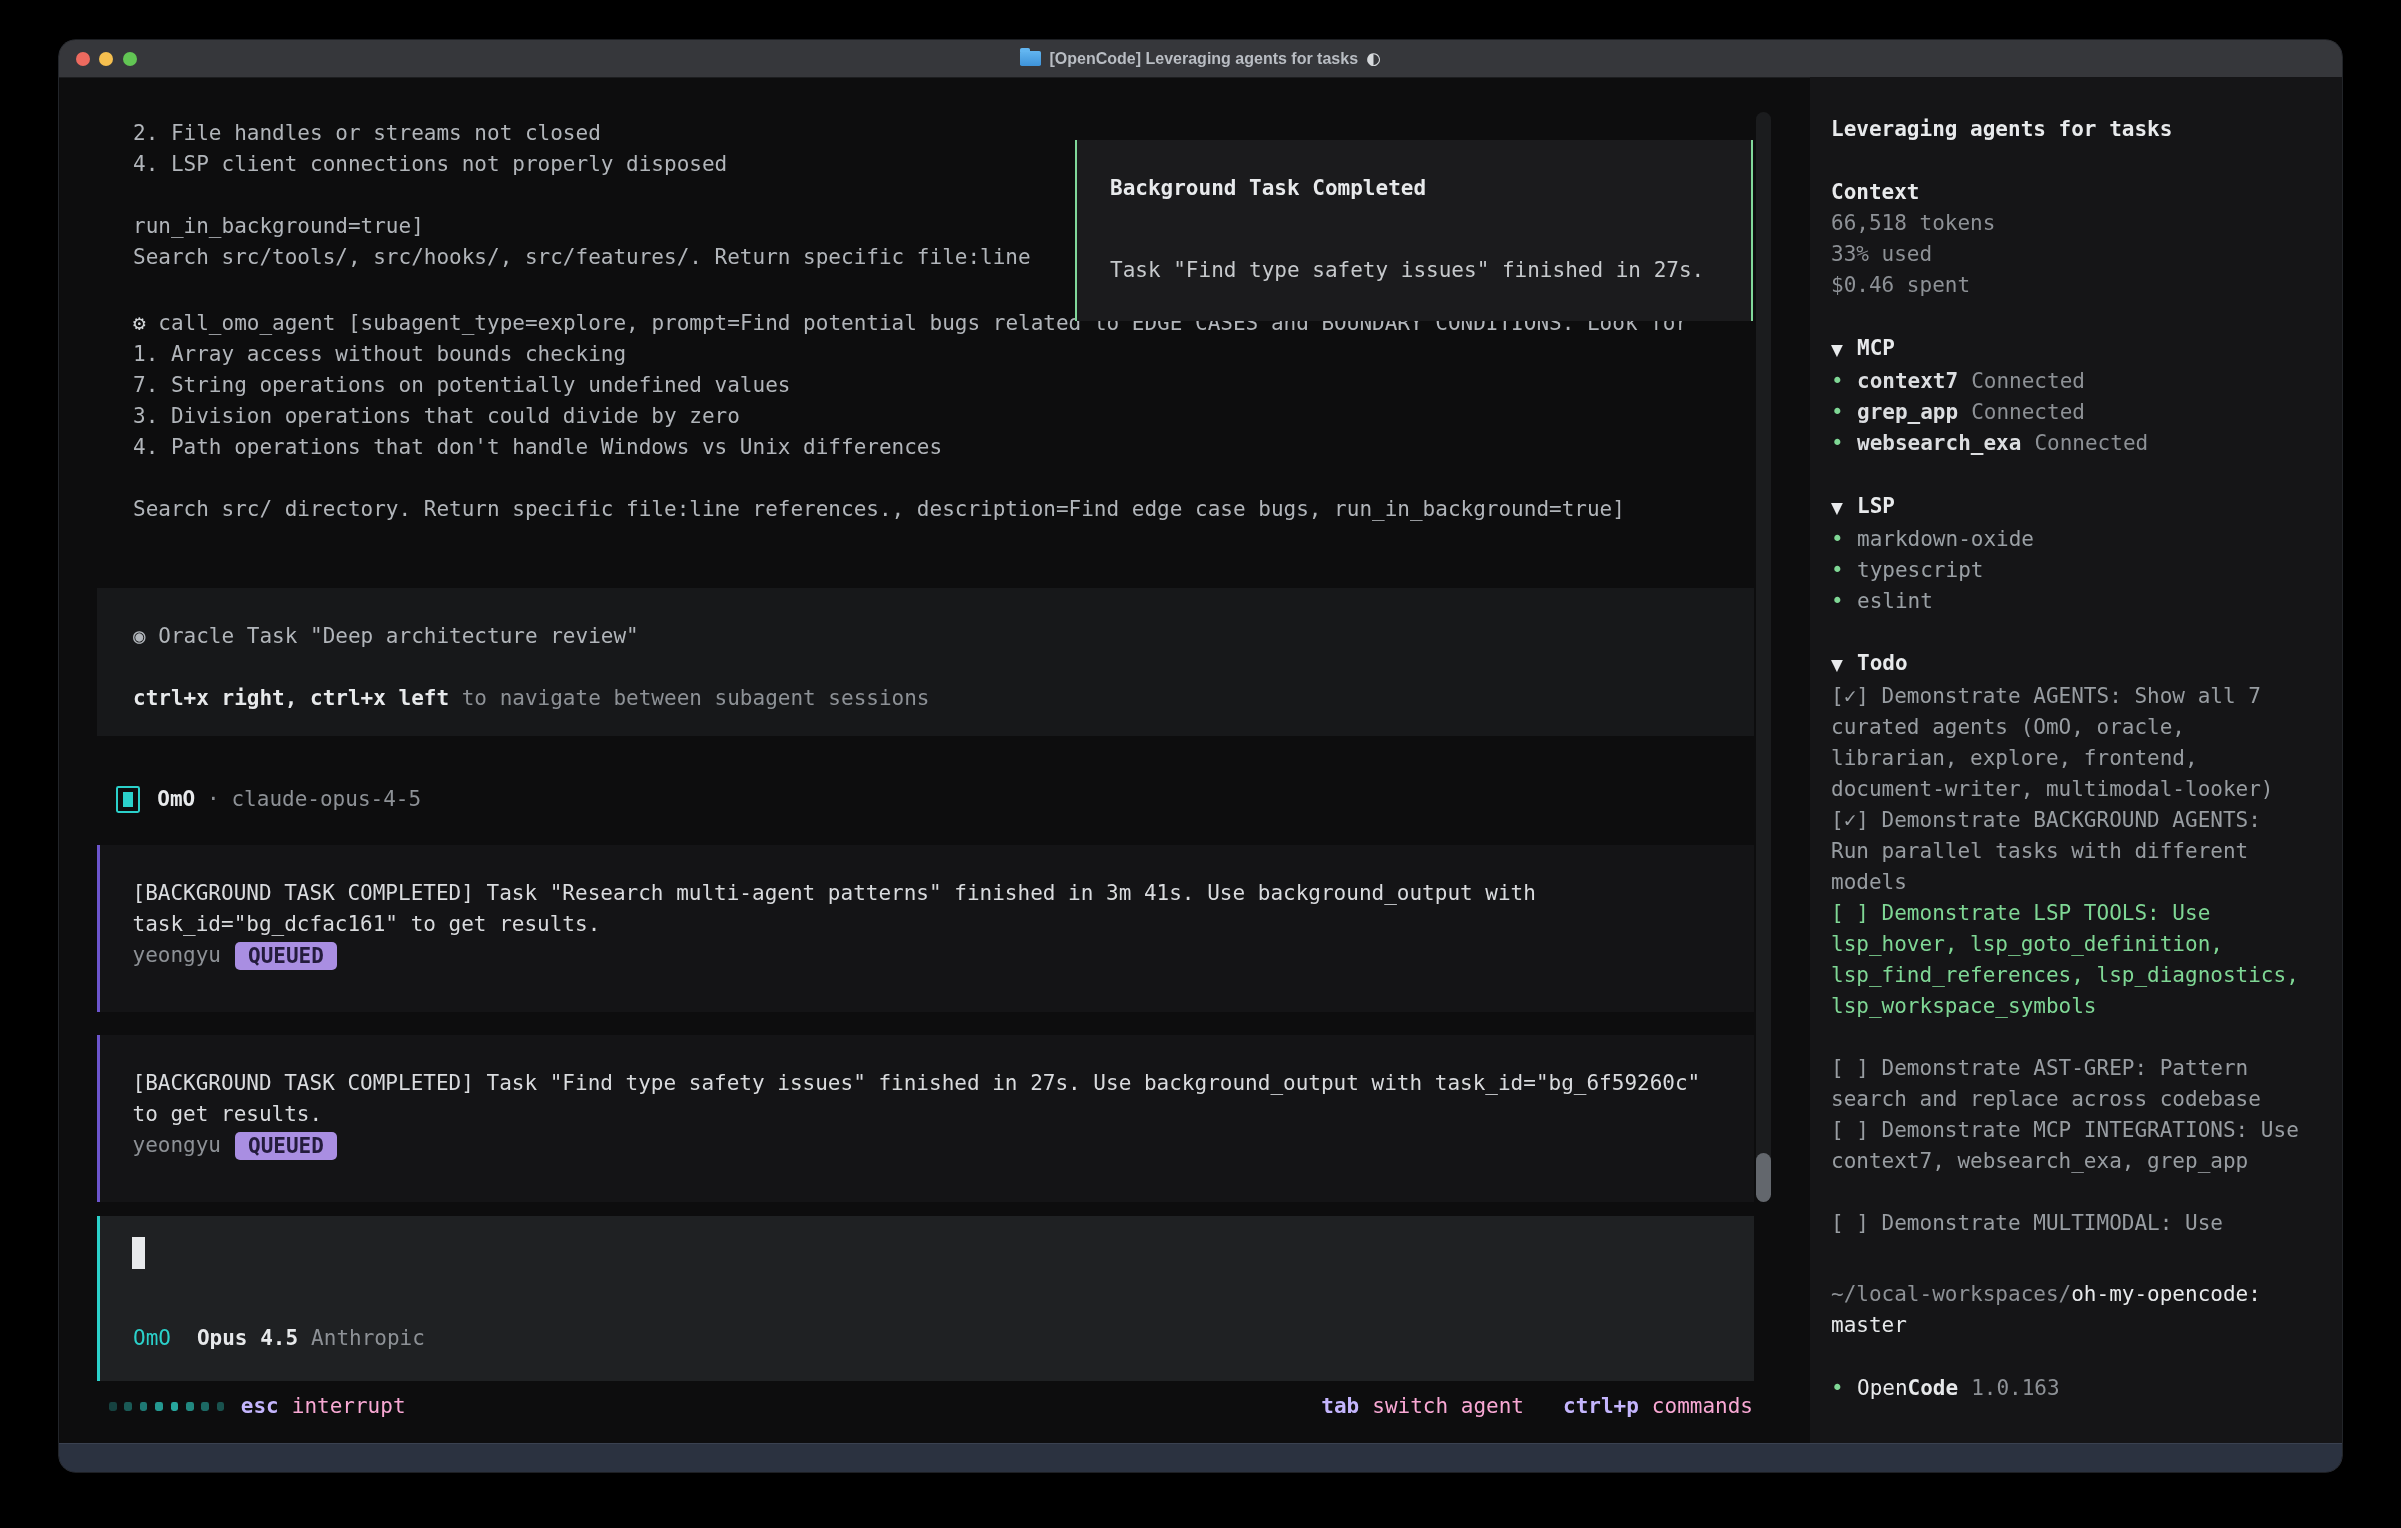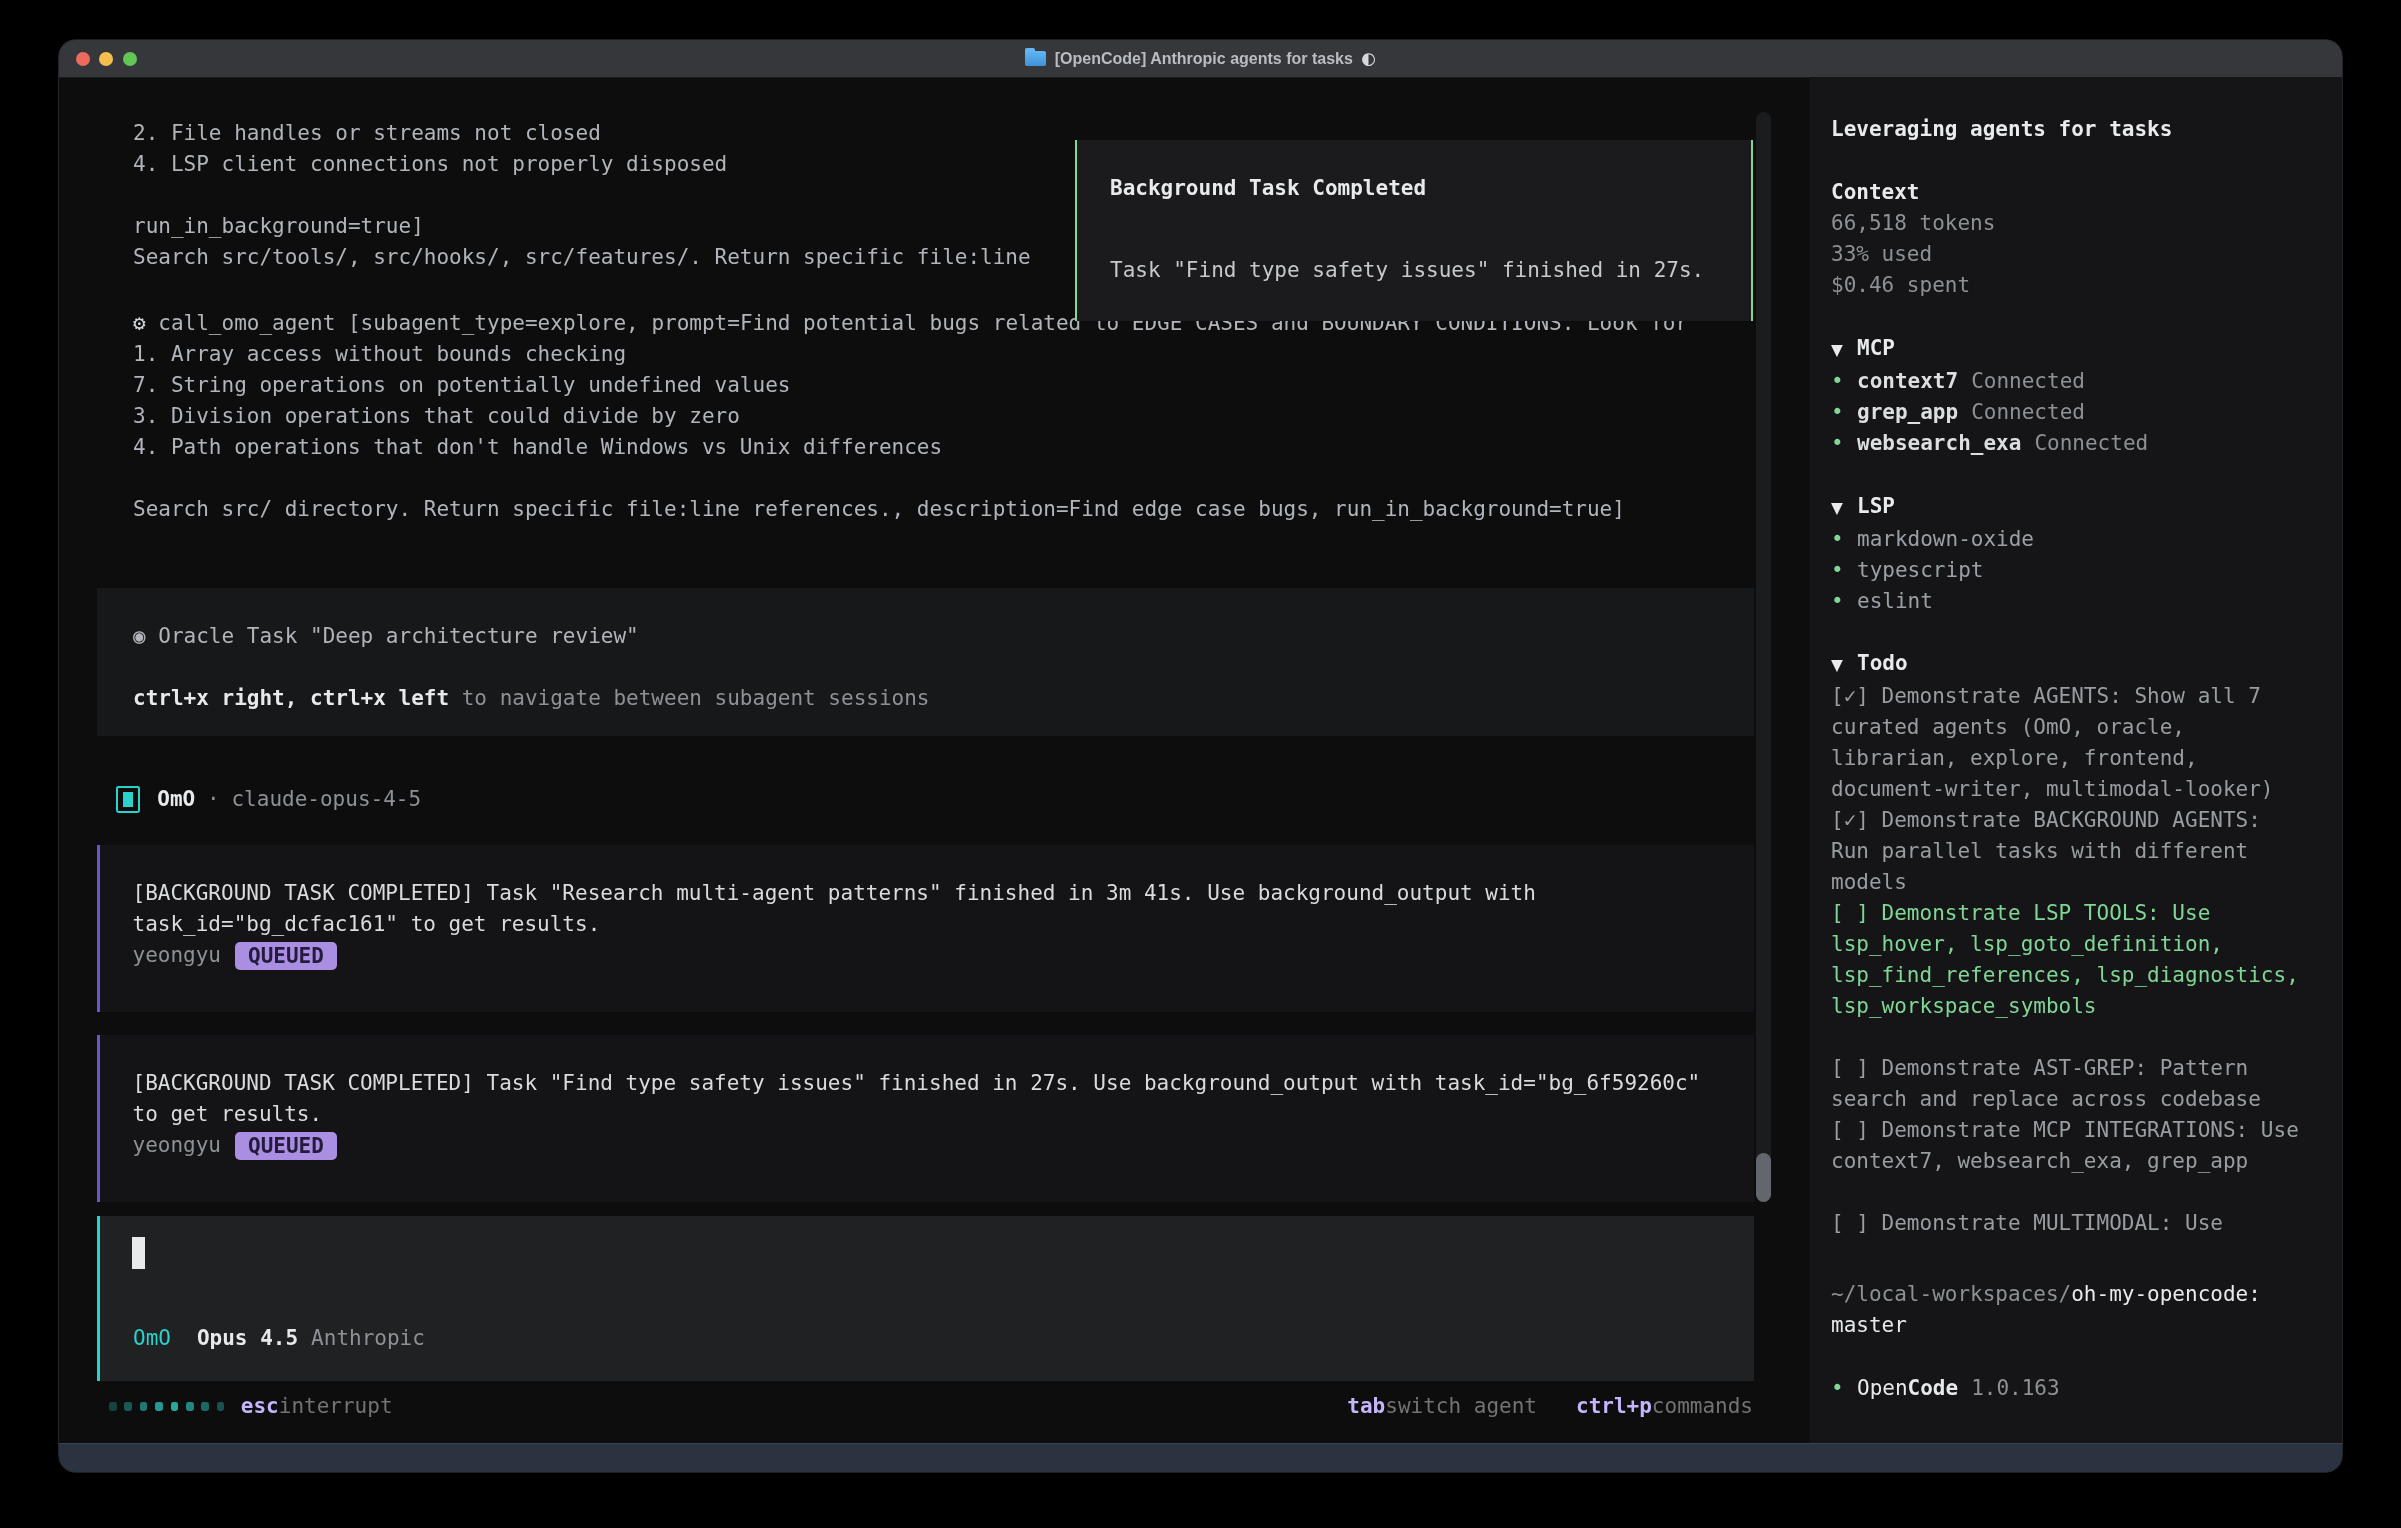--- a/index.html
+++ b/index.html
@@ -61,21 +61,21 @@
   .ifooter .p{margin-left:13px;color:#8d9196;}
   .statusbar{position:absolute;left:50px;top:1351px;width:1644px;height:31px;display:flex;align-items:center;}
   .spinner{display:flex;gap:7.7px;align-items:center;}
   .spinner i{display:block;width:7.7px;height:9.5px;border-radius:2.4px;background:#27a79e;}
   .spinner i:nth-child(1){opacity:.35}.spinner i:nth-child(2){opacity:.5}
   .spinner i:nth-child(3){opacity:.7}.spinner i:nth-child(4){opacity:.9}
   .spinner i:nth-child(5){opacity:1}.spinner i:nth-child(6){opacity:.8}
   .spinner i:nth-child(7){opacity:.6}.spinner i:nth-child(8){opacity:.45}
   .statusbar .esc{margin-left:16.5px;}
   .key{color:#c4b5fd;font-weight:bold;}
-  .klabel{color:#737373;}
+  .klabel{color:#f9a8d4;margin-left:13px;}
   .statusbar .right{margin-left:auto;display:flex;align-items:center;}
   .statusbar .grp2{margin-left:39px;}
   
   .sidebar{position:absolute;left:1751px;top:37px;width:532px;height:1366px;background:#151517;}
   .sb{position:absolute;left:21px;width:480px;}
   .sb-title{top:37px;color:#e8eaec;font-weight:bold;white-space:pre;}
   .sb-context{top:100px;}
   .sb-mcp{top:256px;}
   .sb-lsp{top:414px;}
   .sb-todo{top:571px;}
@@ -102,21 +102,21 @@
   <div class="window mono">
 
     <div class="titlebar">
       <div class="lights">
         <span class="light" style="background:#ed6a5f"></span>
         <span class="light" style="background:#f5bf4f"></span>
         <span class="light" style="background:#62c554"></span>
       </div>
       <div class="title-row">
         <span class="folder"></span>
-        <span>[OpenCode] Anthropic agents for tasks</span>
+        <span>[OpenCode] Leveraging agents for tasks</span>
         <span class="moon">◐</span>
       </div>
     </div>
 
     <div class="sb-top">
       <div class="line">2. File handles or streams not closed</div>
       <div class="line">4. LSP client connections not properly disposed</div>
       <div class="line"></div>
       <div class="line">run_in_background=true]</div>
       <div class="line">Search src/tools/, src/hooks/, src/features/. Return specific file:line</div>

